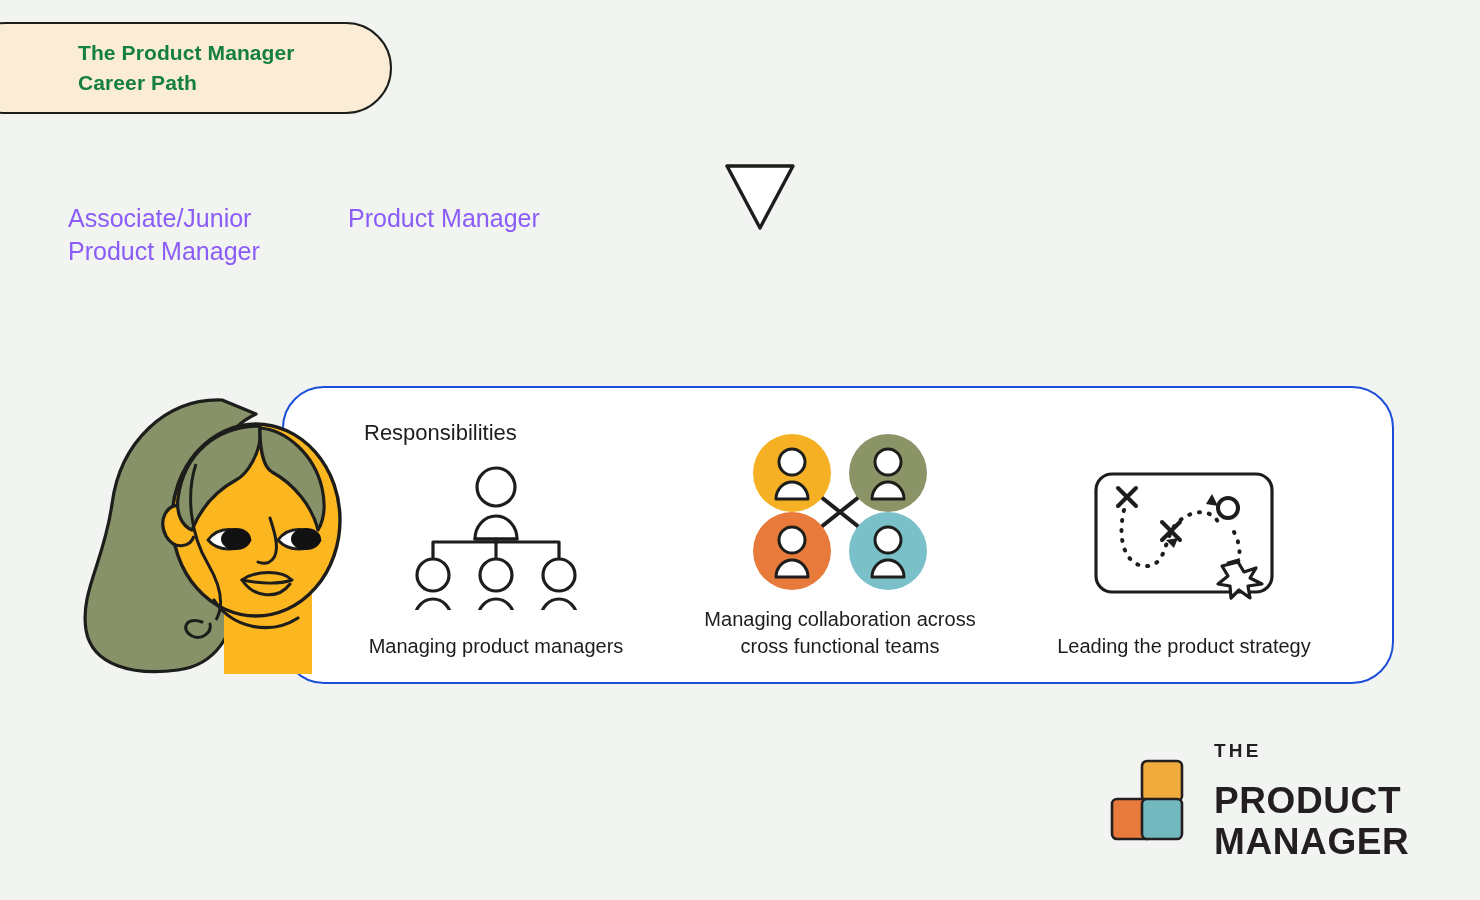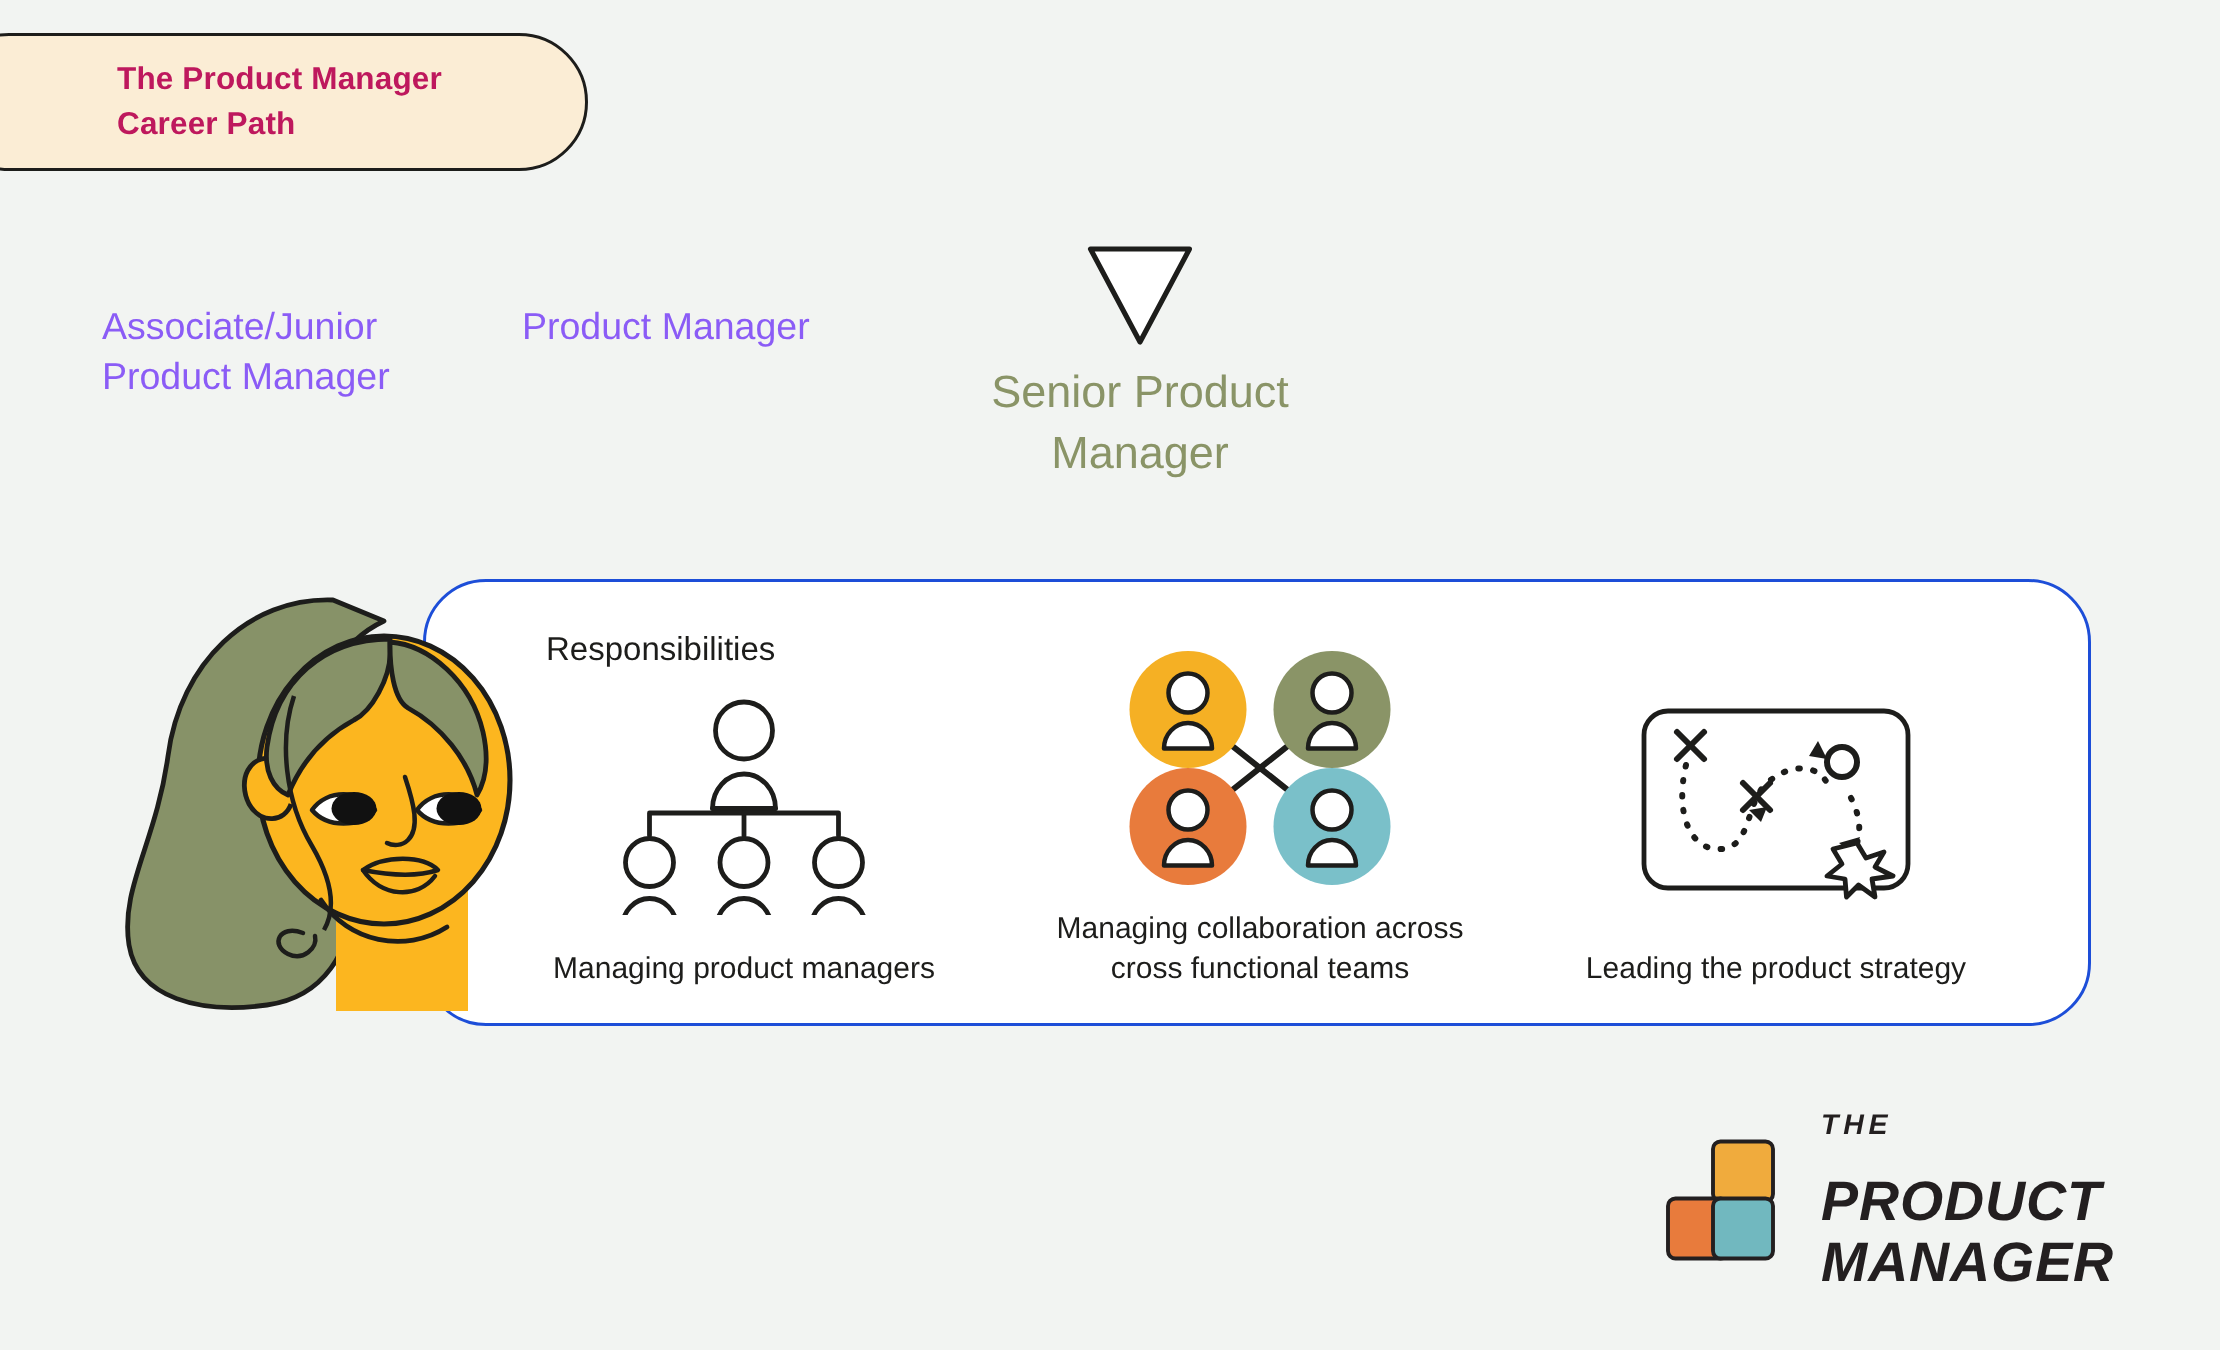--- a/index.html
+++ b/index.html
@@ -27,21 +27,21 @@
     border-radius: 46px;
     box-sizing: border-box;
     display: flex;
     align-items: center;
   }
   .title-badge-text {
     margin-left: 116px;
     font-size: 21px;
     font-weight: bold;
     line-height: 1.45;
-    color: #be185d;
+    color: #15803d;
     white-space: pre-line;
     letter-spacing: 0.1px;
   }
 
   
   .stage-row {
     position: absolute;
     left: 0;
     top: 150px;
     width: 1480px;
@@ -152,21 +152,20 @@
   .logo-mark {
     width: 84px;
     height: 82px;
     flex: none;
   }
   .logo-text {
     margin-left: 20px;
     color: #231f20;
     font-weight: bold;
     line-height: 1;
-    font-style: italic;
   }
   .logo-the {
     font-size: 19px;
     letter-spacing: 3.2px;
     display: block;
   }
   .logo-product {
     font-size: 37px;
     letter-spacing: 0.6px;
     display: block;
@@ -191,22 +190,20 @@
 
   <div class="stage stage-0">Associate/Junior
 Product Manager</div>
 
   <div class="stage stage-1">Product Manager</div>
 
   <div class="stage-active">
     <svg class="stage-marker" viewBox="0 0 76 74">
       <path d="M5 6 L71 6 L38 68 Z" fill="#ffffff" stroke="#1d1d1b" stroke-width="3.4" stroke-linejoin="round"></path>
     </svg>
-    <div class="stage-active-label">Senior Product
-Manager</div>
   </div>
 
 
 </div>
 
 <div class="resp-card">
   <div class="resp-heading">Responsibilities</div>
 
   <div class="resp-items">
 

